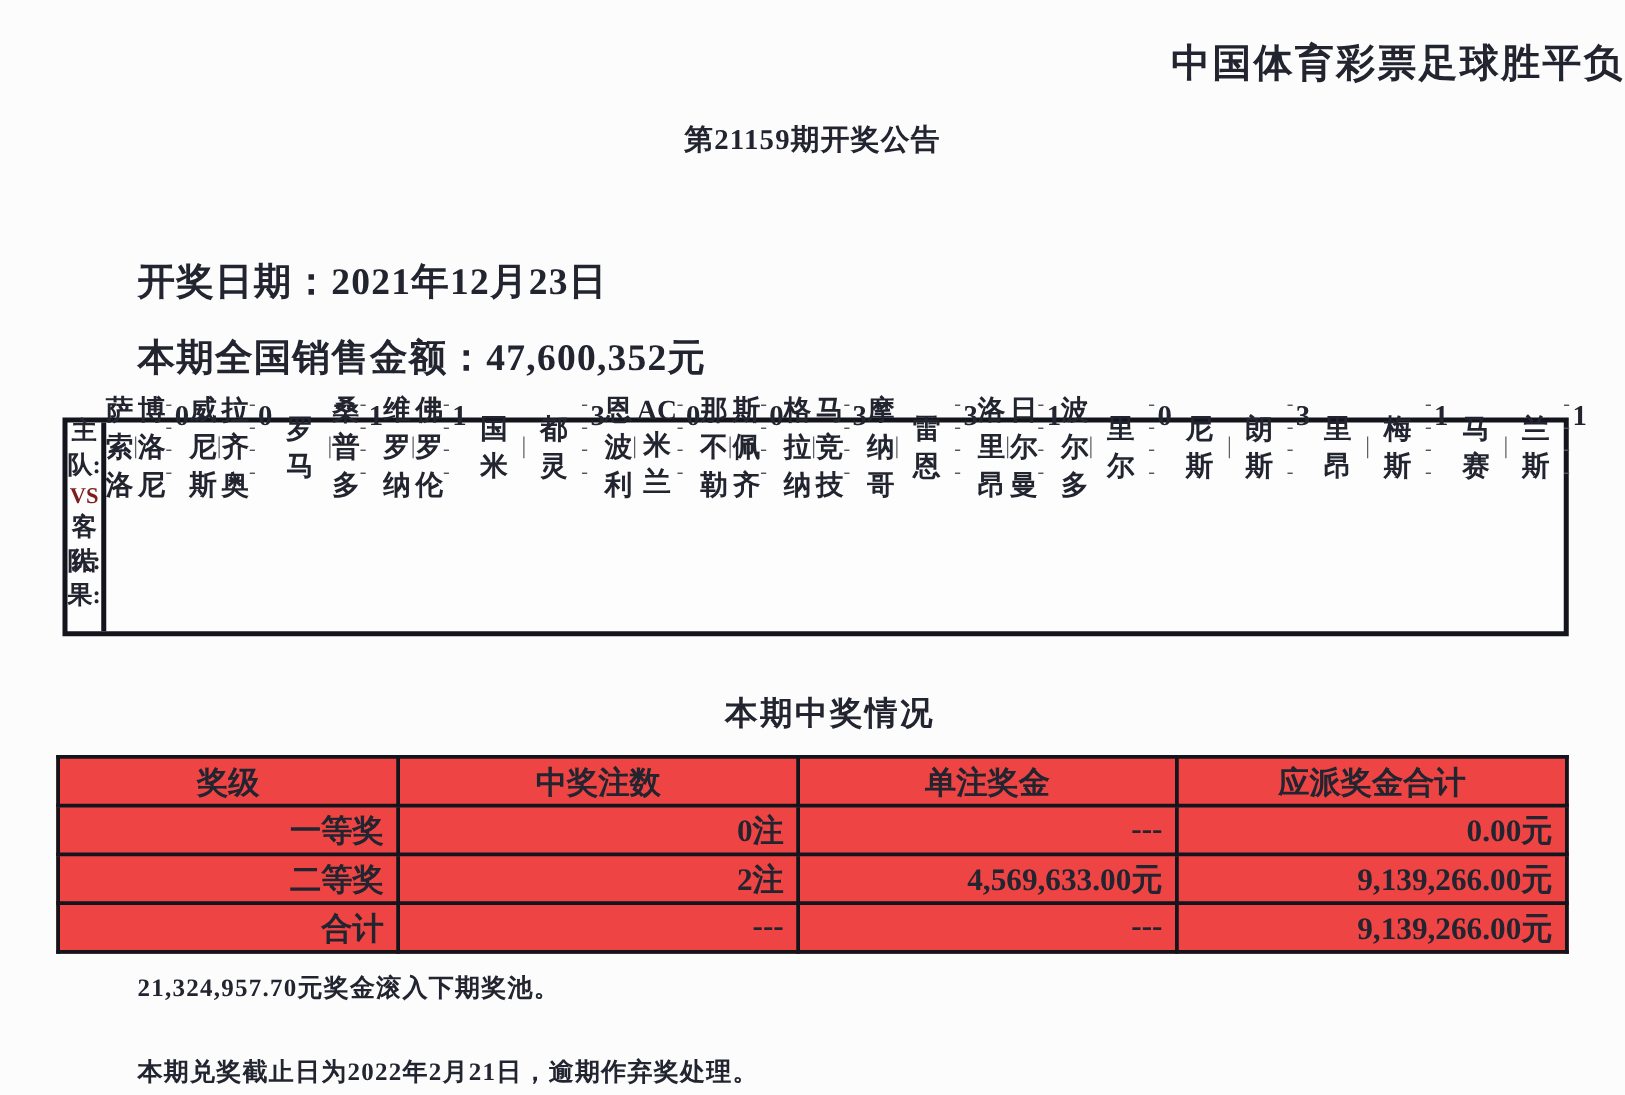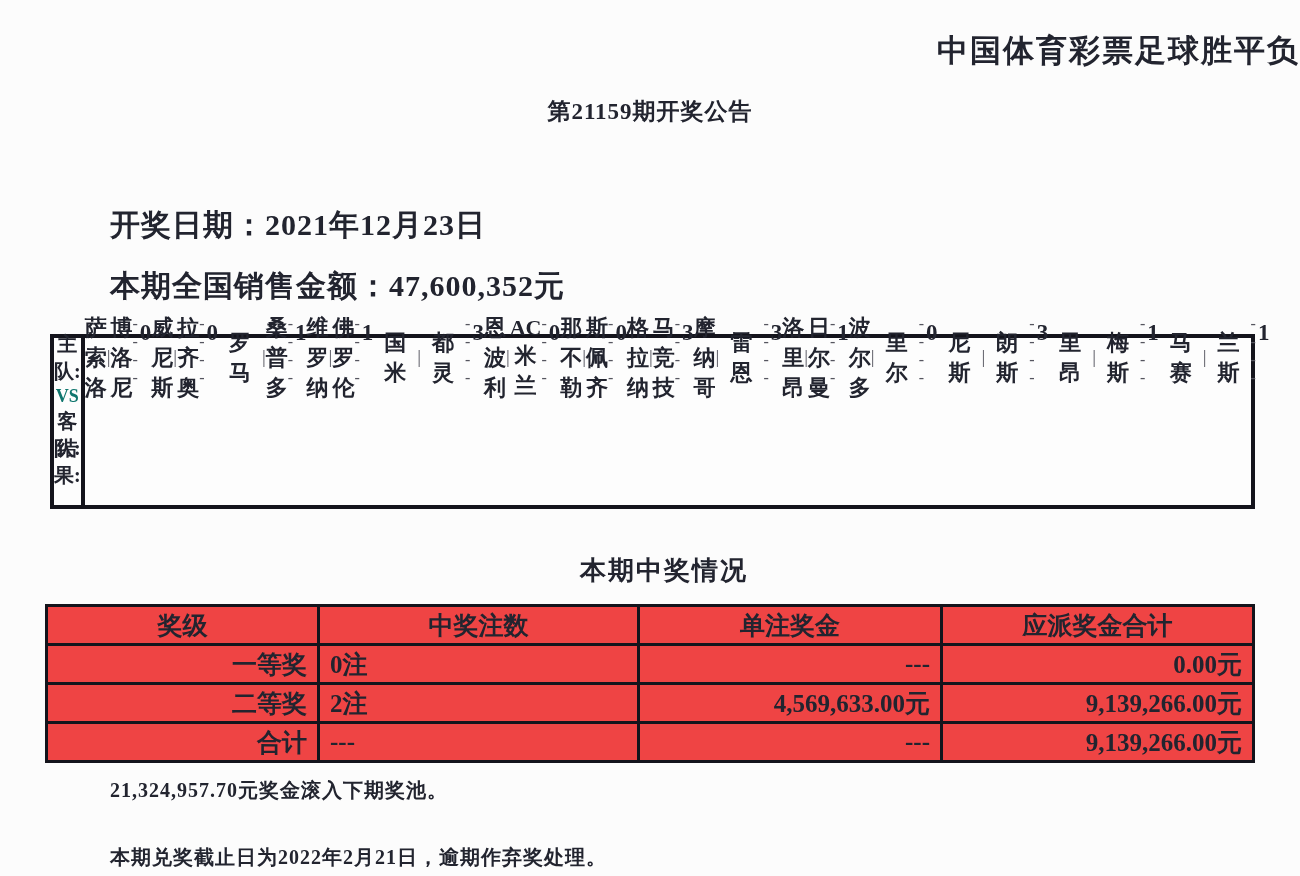--- a/index.html
+++ b/index.html
@@ -52,21 +52,21 @@
     flex: 1;
     display: flex;
     text-align: center;
   }
   .r-home  { height: 40px; display: flex; align-items: center; justify-content: center; font-size: 22px; font-weight: 600; }
   .r-vs    { height: 37px; display: flex; align-items: center; justify-content: center; font-size: 19px; color: #5a5a64; }
   .r-away  { height: 40px; display: flex; align-items: center; justify-content: center; font-size: 22px; font-weight: 600; }
   .r-dash  { height: 26px; display: flex; align-items: center; justify-content: center; font-size: 16px; color: #55555f; letter-spacing: 2px; }
   .r-res   { height: 24px; display: flex; align-items: flex-end; justify-content: center; font-size: 23px; font-weight: 600; padding-bottom: 16px; }
   .label-col .r-home, .label-col .r-away, .label-col .r-res { font-size: 20px; }
-  .label-col .r-vs { color: #0f766e; font-weight: 600; font-size: 18px; }
+  .label-col .r-vs { color: #7f1d1d; font-weight: 600; font-size: 18px; }
 
   
   .section-title {
     margin-top: 44px;
     text-align: center;
     font-size: 26px;
     font-weight: 700;
     letter-spacing: 2px;
     padding-left: 28px;
   }
@@ -78,21 +78,21 @@
     font-weight: 600;
     background: #ef4444;
   }
   .prize-table th, .prize-table td {
     border: 3px solid #14141c;
     height: 39px;
     padding: 0 10px;
   }
   .prize-table th { font-weight: 700; text-align: center; }
   .prize-table td:nth-child(1) { text-align: right; width: 272px; }
-  .prize-table td:nth-child(2) { text-align: left;  width: 320px; }
+  .prize-table td:nth-child(2) { text-align: right;  width: 320px; }
   .prize-table td:nth-child(3) { text-align: right;  width: 303px; }
   .prize-table td:nth-child(4) { text-align: right; }
 
   .footer-block { margin: 14px 0 0 110px; }
   .footer-line { font-size: 20px; font-weight: 600; letter-spacing: 1px; }
   .footer-line + .footer-line { margin-top: 40px; }
 </style>
 </head>
 <body>
 

